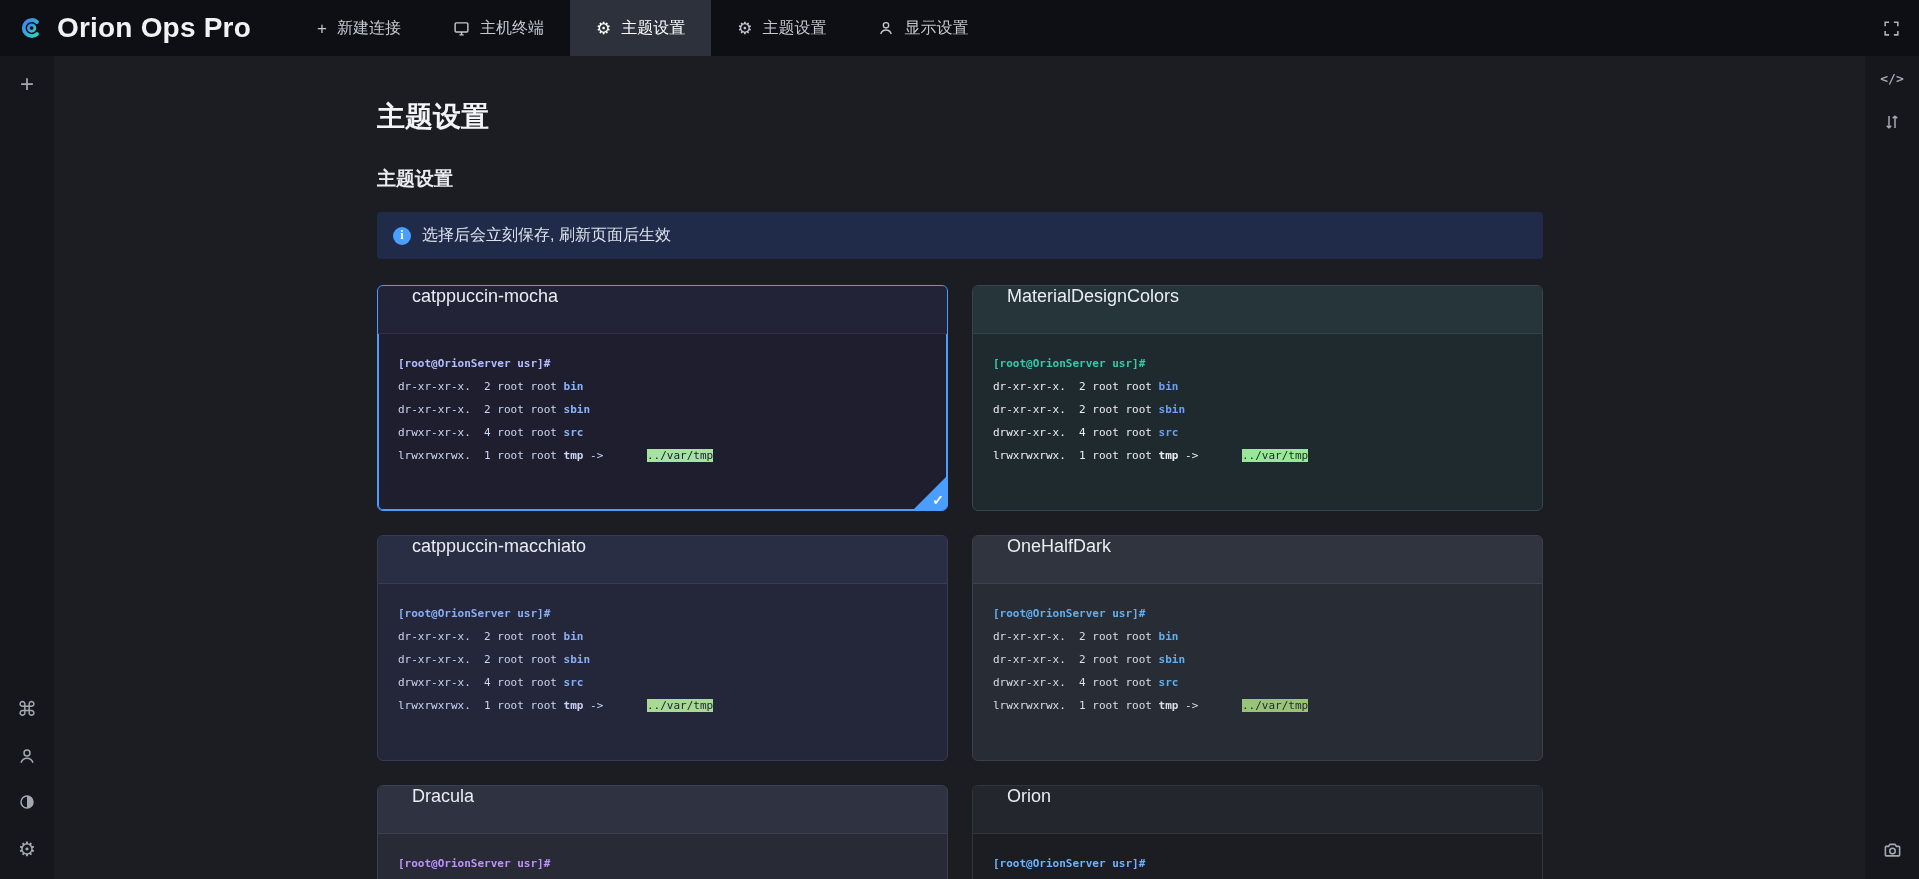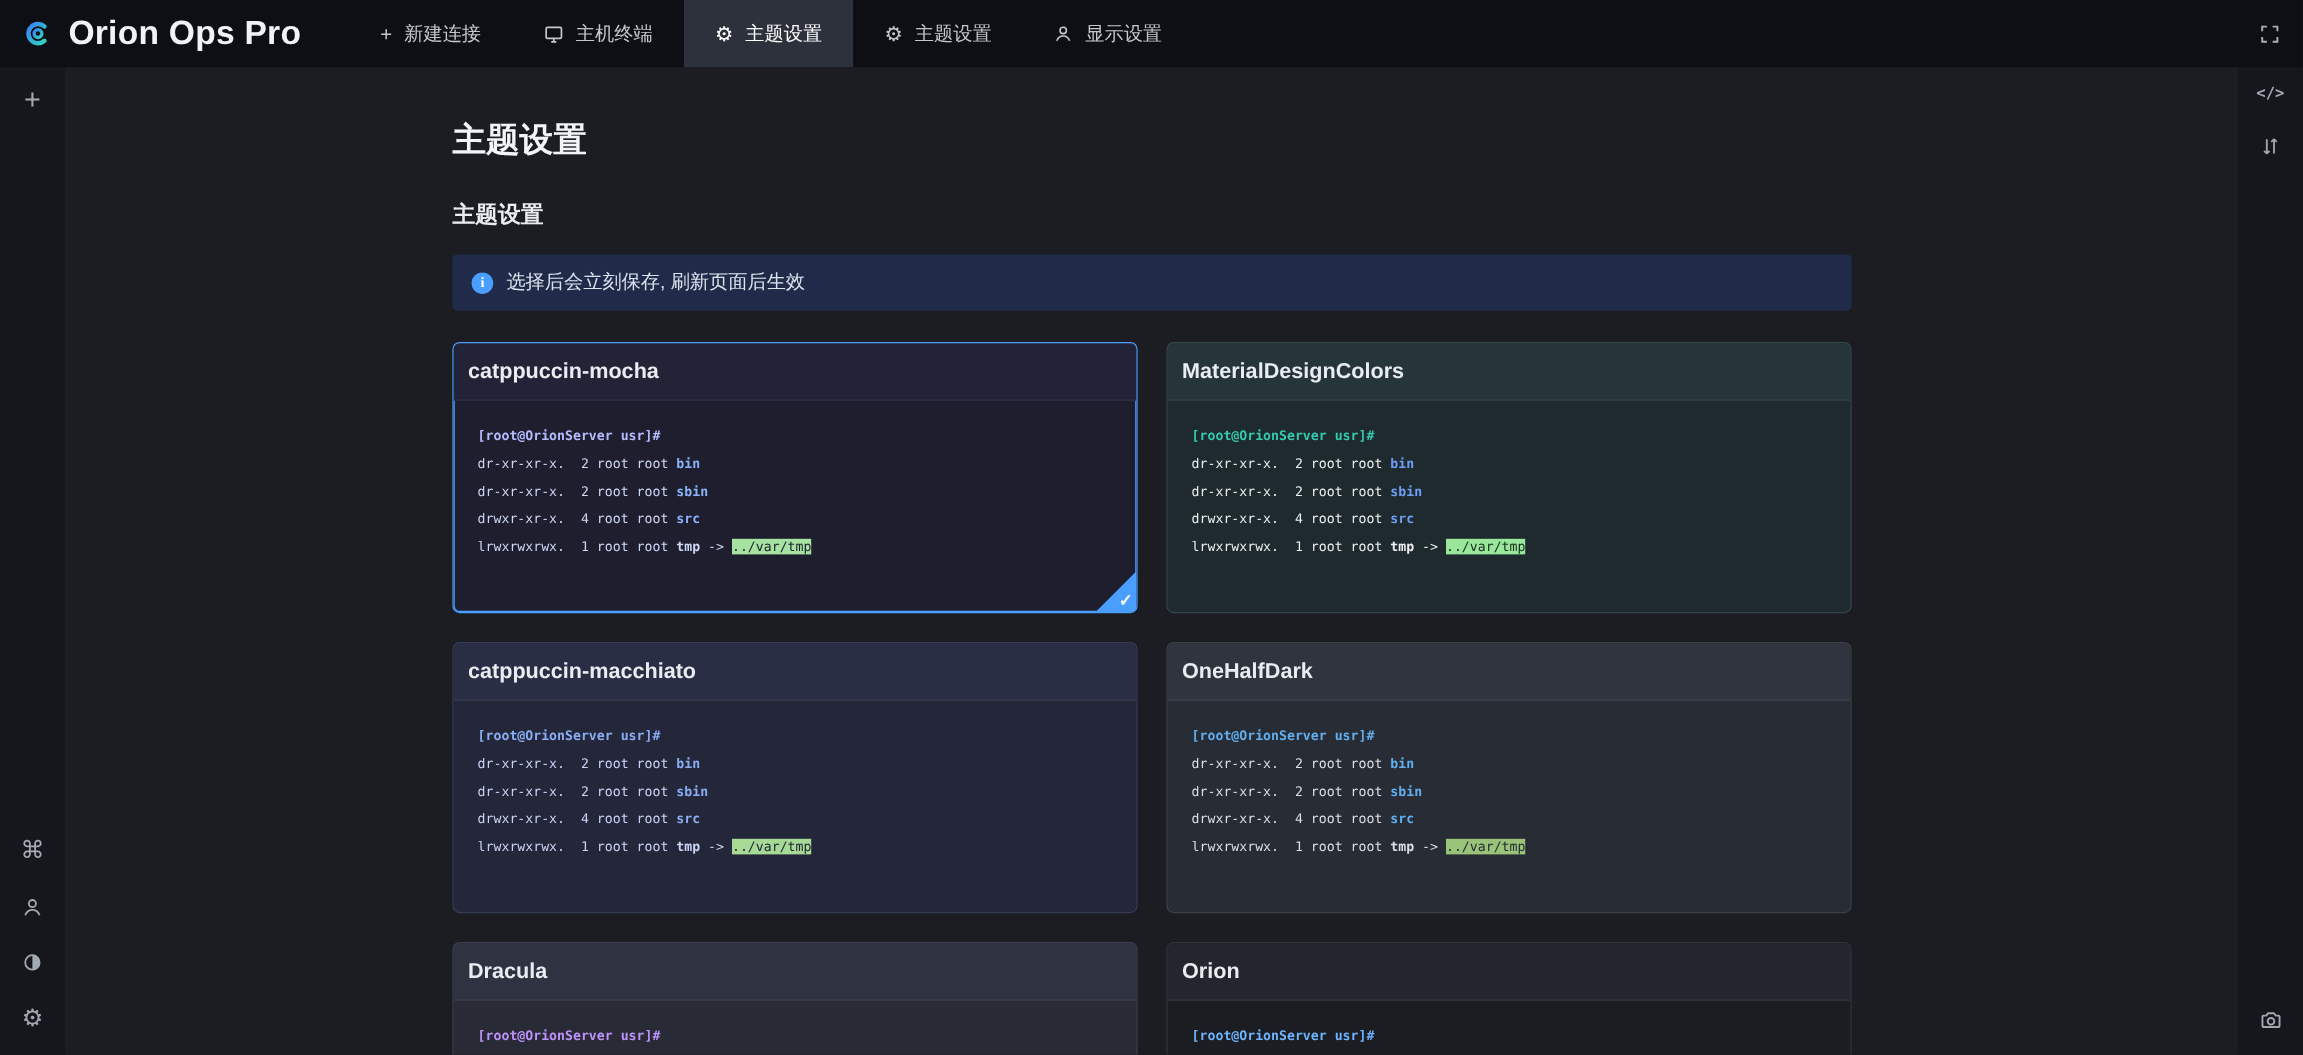--- a/index.html
+++ b/index.html
@@ -65,35 +65,35 @@
   }
 
   
   .grid { width:1166px; display:grid; grid-template-columns:1fr 1fr; gap:24px; }
   .card {
     position:relative; background:var(--bg); border:1px solid var(--bd);
     border-radius:6px; overflow:hidden; cursor:pointer; min-height:226px;
   }
   .card.selected { border-color:#4a9eff; box-shadow:inset 0 0 0 1px #4a9eff; }
   .card-head {
-    height:48px; display:flex; align-items:center; padding:0 12px;
+    height:48px; display:flex; align-items:flex-start; padding:0 34px;
     background:var(--head); border-bottom:1px solid rgba(255,255,255,0.07);
-    color:#e9edf2; font-size:18px; font-weight:bold;
+    color:#e9edf2; font-size:18px; font-weight:normal;
   }
   .term {
     padding:18px 20px 40px;
     font-family:"DejaVu Sans Mono", monospace;
     font-size:11px; line-height:23px;
   }
   .tline { white-space:pre; color:var(--text); }
   .tline.prompt { color:var(--prompt); font-weight:bold; }
   .seg-text { color:var(--text); }
   .seg-dir  { color:var(--dir); font-weight:bold; }
   .seg-bold { font-weight:bold; color:var(--text); }
-  .seg-hl   { background:var(--hlbg); color:var(--hltext); }
+  .seg-hl   { background:var(--hlbg); color:var(--hltext);margin-left:37px; }
 
   .corner {
     display:none; position:absolute; right:0; bottom:0; width:0; height:0;
     border-style:solid; border-width:0 0 34px 34px;
     border-color:transparent transparent #4a9eff transparent;
   }
   .corner-check { display:none; position:absolute; right:3px; bottom:2px; color:#fff; font-size:14px; font-weight:bold; }
   .card.selected .corner, .card.selected .corner-check { display:block; }
 
   svg { display:block; }

